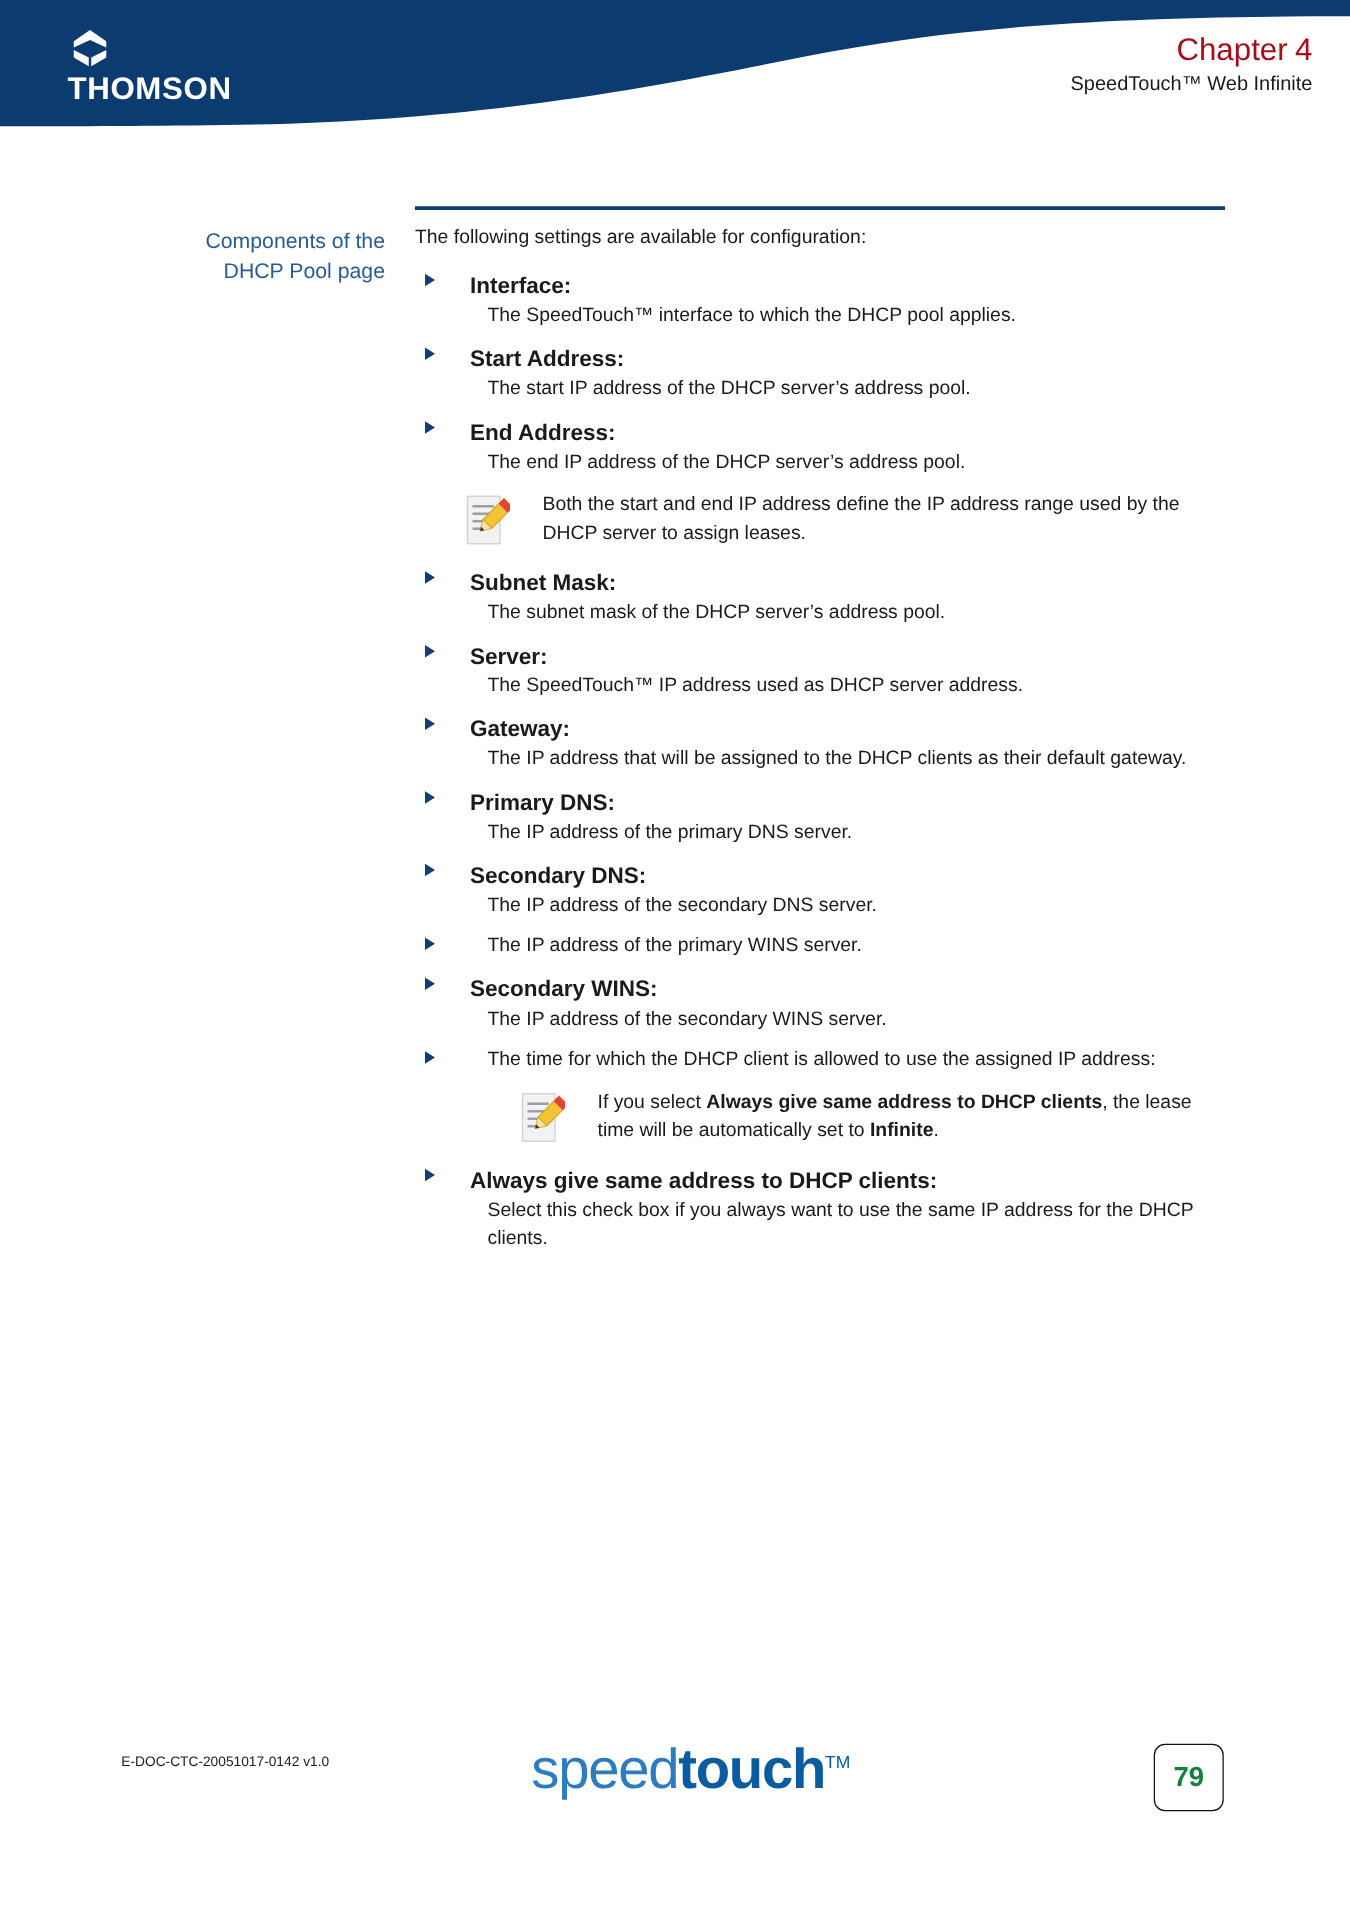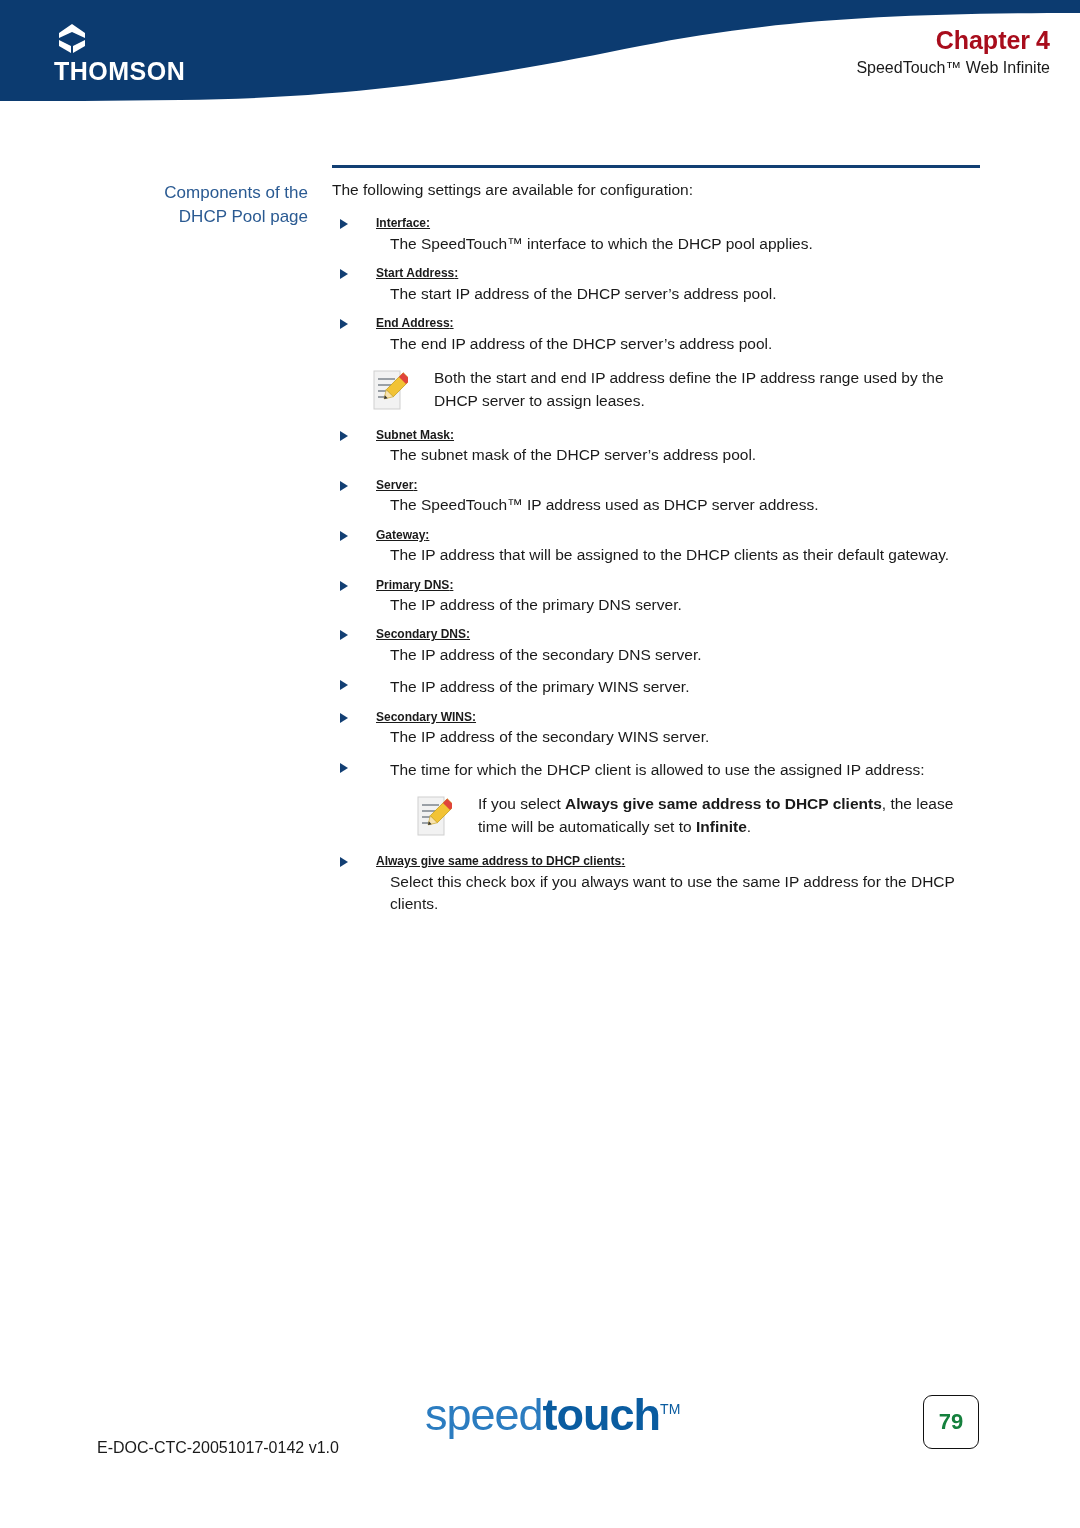--- a/index.html
+++ b/index.html
@@ -43,21 +43,21 @@
   }
 
   .header-right {
     position: absolute;
     top: 26px;
     right: 30px;
     text-align: right;
   }
   .chapter-line {
     font-size: 25px;
-    font-weight: bold;
+    font-weight: normal;
     color: #a80d1c;
     line-height: 1.15;
     white-space: nowrap;
   }
   .chapter-line .chapter-num { margin-left: 6px; }
   .chapter-sub {
     font-size: 16px;
     color: #1a1a1a;
     line-height: 1.3;
     margin-top: 3px;
@@ -111,24 +111,23 @@
   .item .tri {
     position: absolute;
     left: 8px;
     top: 4px;
     width: 0; height: 0;
     border-left: 8px solid #123f73;
     border-top: 5.5px solid transparent;
     border-bottom: 5.5px solid transparent;
   }
   .item-term {
-    font-size: 12px;
+    font-size: 18px;
     font-weight: bold;
     line-height: 1.45;
-    text-decoration: underline;
   }
   .item-term .colon { font-weight: bold; }
   .item-desc {
     font-size: 15.5px;
     line-height: 1.45;
     font-weight: normal;
     margin-left: 14px;
   }
 
   
@@ -156,24 +155,23 @@
     position: absolute;
     left: 0;
     top: 1392px;
     width: 1080px;
     height: 70px;
   }
   .doc-id {
     position: absolute;
     left: 97px;
     top: 12px;
-    font-size: 16px;
+    font-size: 11px;
     color: #1a1a1a;
     white-space: nowrap;
-    margin-top: 35px;
   }
   .st-logo {
     position: absolute;
     left: 425px;
     top: 0px;
     font-size: 45px;
     line-height: 1;
     letter-spacing: -1px;
     white-space: nowrap;
   }

